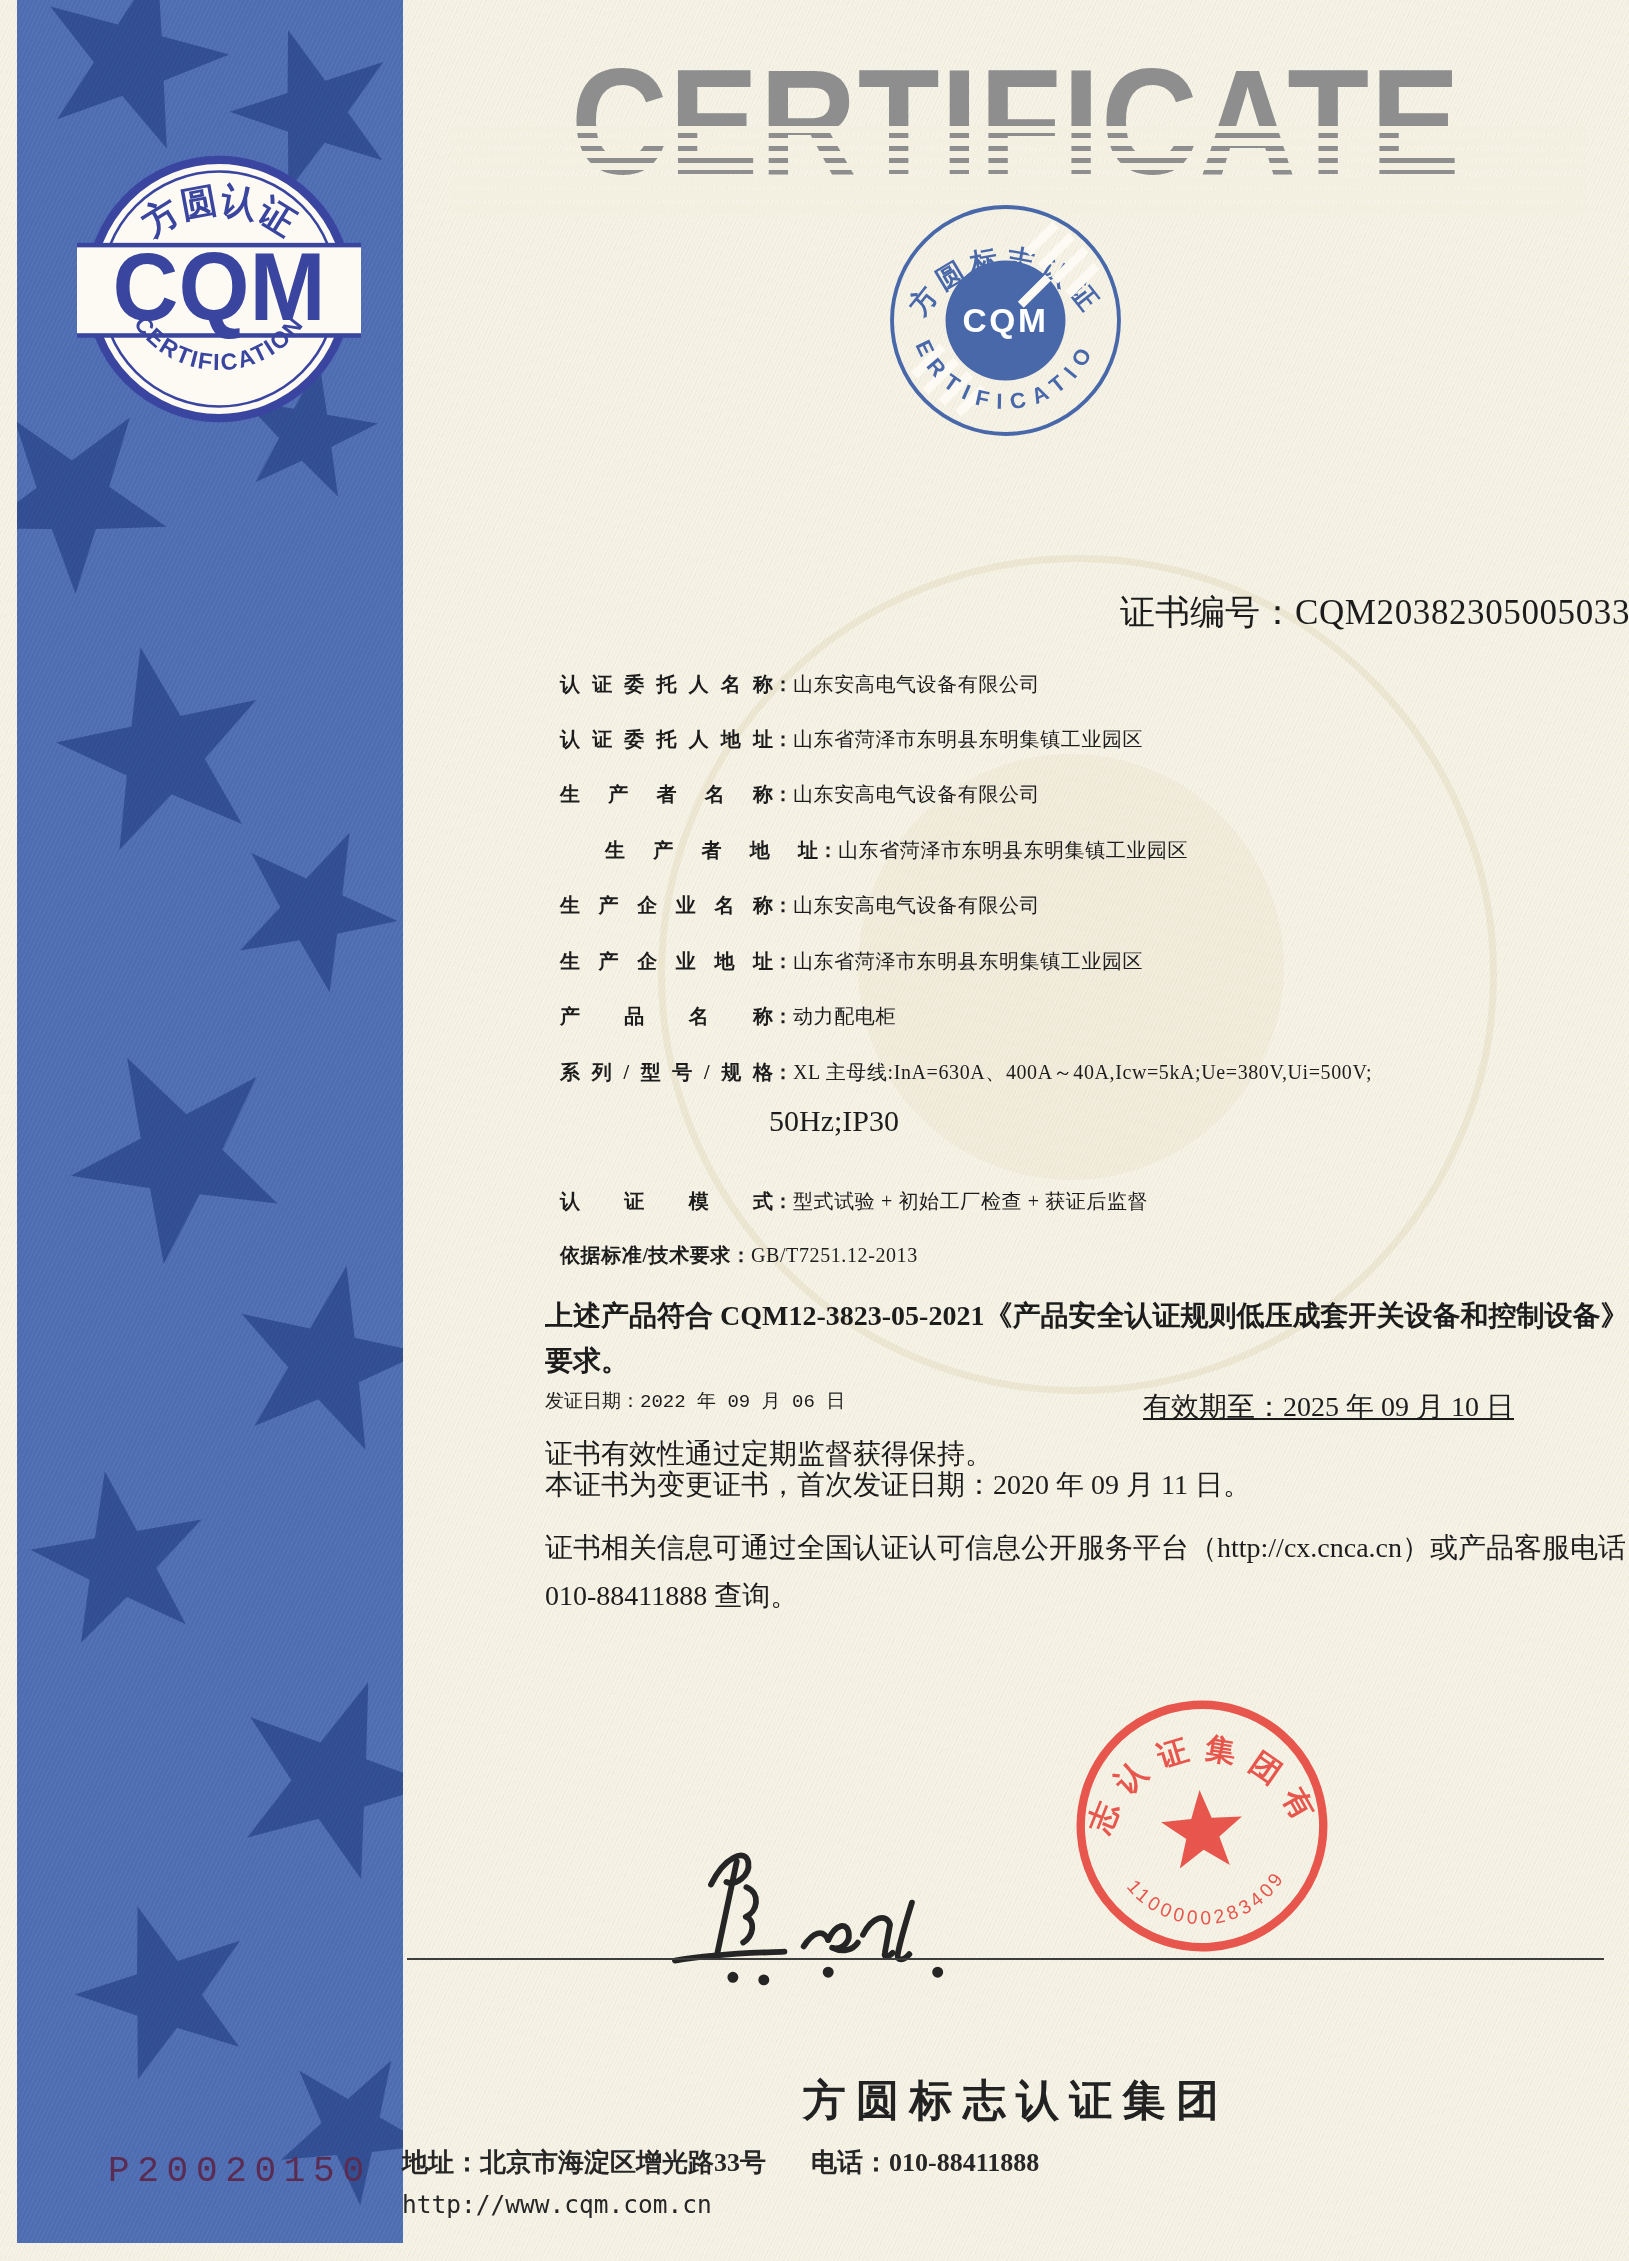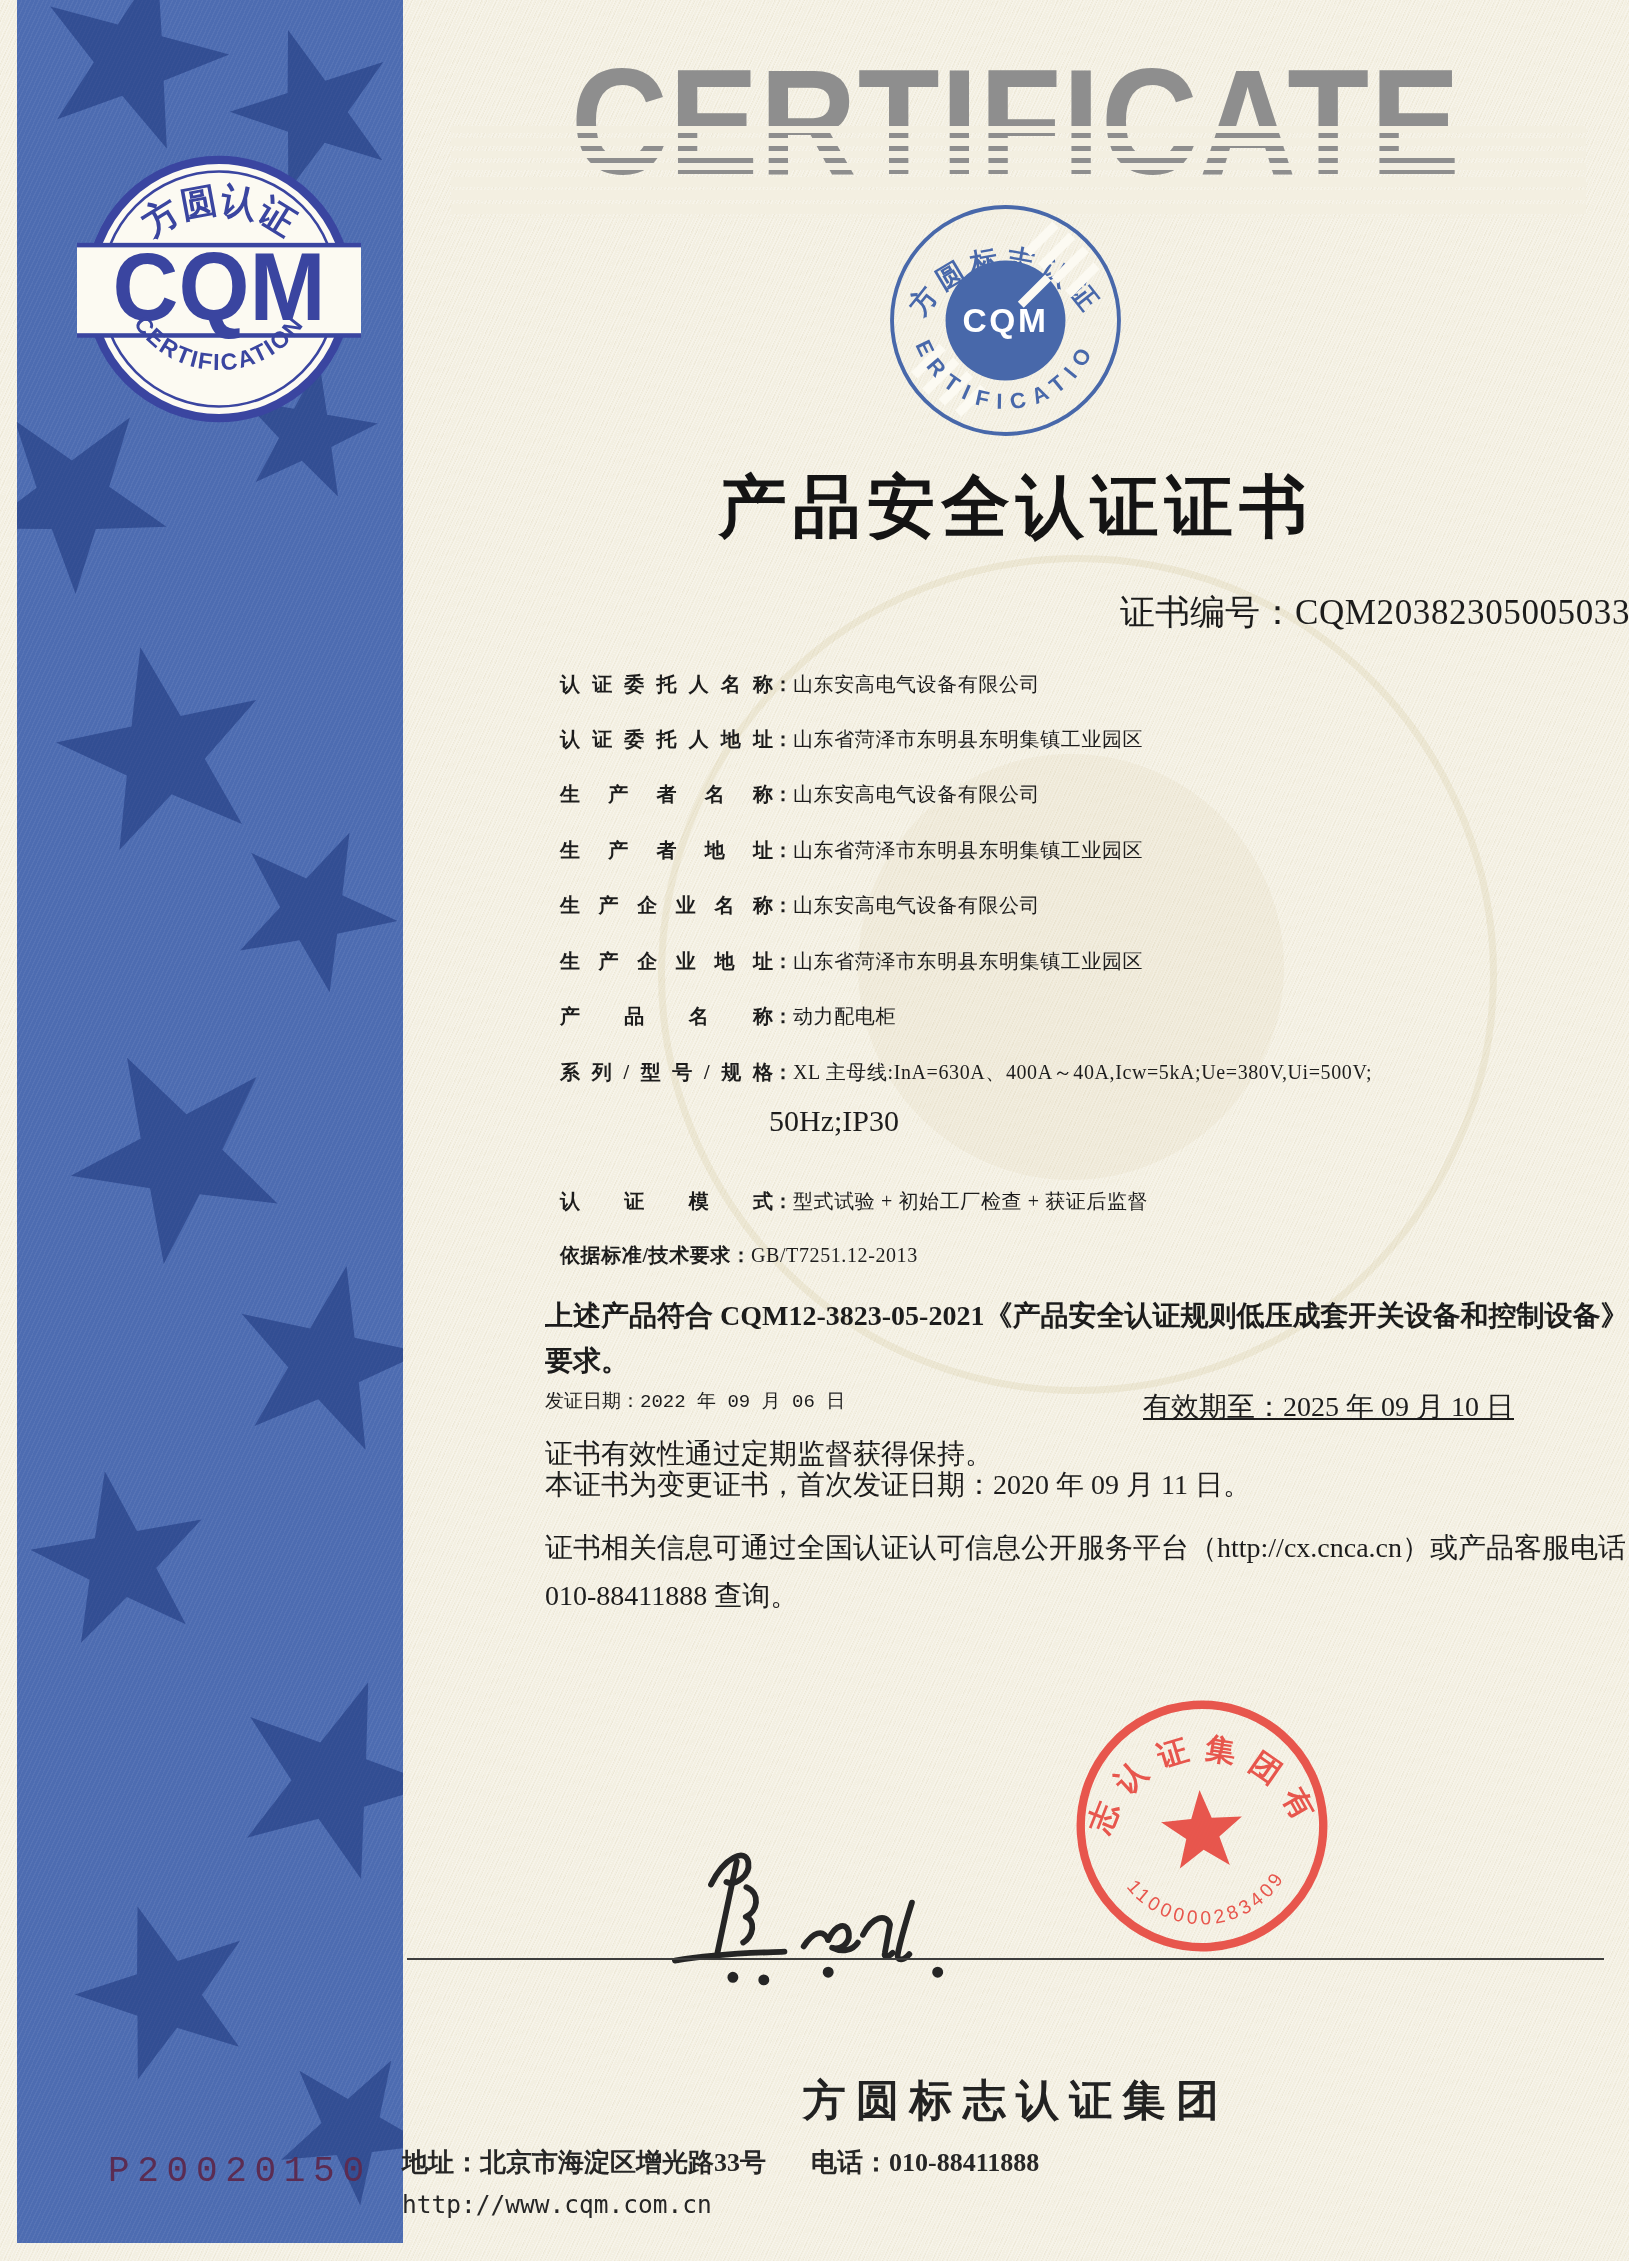--- a/index.html
+++ b/index.html
@@ -133,30 +133,29 @@
         <line x1="240" y1="288" x2="240" y2="344"></line>
       </g>
       <rect x="183" y="96" width="13" height="60" fill="#fcfaf2"></rect>
     </g>
     <text x="190" y="208" text-anchor="middle" font-size="52" font-weight="bold" fill="#ffffff" letter-spacing="4">CQM</text>
     <text font-size="34" font-weight="bold" fill="#4868aa" letter-spacing="14">
       <textPath href="#ca-bot" startOffset="50%" text-anchor="middle">CERTIFICATION</textPath>
     </text>
   </svg>
 
-  <div class="title">产品安全认证证书</div>
   <div class="certno">
     <span>证书编号：</span><span class="num">CQM20382305005033</span>
   </div>
 
   <div id="fields">
       <div class="row" style="top: 671px;"><span class="lbl">认证委托人名称</span><span class="colon">：</span><span class="val">山东安高电气设备有限公司</span></div>
       <div class="row" style="top: 726px;"><span class="lbl">认证委托人地址</span><span class="colon">：</span><span class="val">山东省菏泽市东明县东明集镇工业园区</span></div>
       <div class="row" style="top: 781px;"><span class="lbl">生产者名称</span><span class="colon">：</span><span class="val">山东安高电气设备有限公司</span></div>
-      <div class="row" style="top: 837px;"><span class="lbl">生产者地址</span><span class="colon">：</span><span class="val">山东省菏泽市东明县东明集镇工业园区</span></div>
+      <div class="row" style="top: 837px; margin-left: 45px;"><span class="lbl">生产者地址</span><span class="colon">：</span><span class="val">山东省菏泽市东明县东明集镇工业园区</span></div>
       <div class="row" style="top: 892px;"><span class="lbl">生产企业名称</span><span class="colon">：</span><span class="val">山东安高电气设备有限公司</span></div>
       <div class="row" style="top: 948px;"><span class="lbl">生产企业地址</span><span class="colon">：</span><span class="val">山东省菏泽市东明县东明集镇工业园区</span></div>
       <div class="row" style="top: 1003px;"><span class="lbl">产品名称</span><span class="colon">：</span><span class="val">动力配电柜</span></div>
       <div class="row" style="top: 1059px;"><span class="lbl">系列/型号/规格</span><span class="colon">：</span><span class="val">XL 主母线:InA=630A、400A～40A,Icw=5kA;Ue=380V,Ui=500V;</span></div>
       <div class="val2">50Hz;IP30</div>
       <div class="row" style="top: 1188px;"><span class="lbl">认证模式</span><span class="colon">：</span><span class="val">型式试验 + 初始工厂检查 + 获证后监督</span></div>
       <div class="row" style="top: 1242px;"><span class="lbl wide">依据标准/技术要求</span><span class="colon">：</span><span class="val">GB/T7251.12-2013</span></div>
     </div>
 
   <div class="para" style="top:1297px">上述产品符合 CQM12-3823-05-2021《产品安全认证规则低压成套开关设备和控制设备》的</div>

